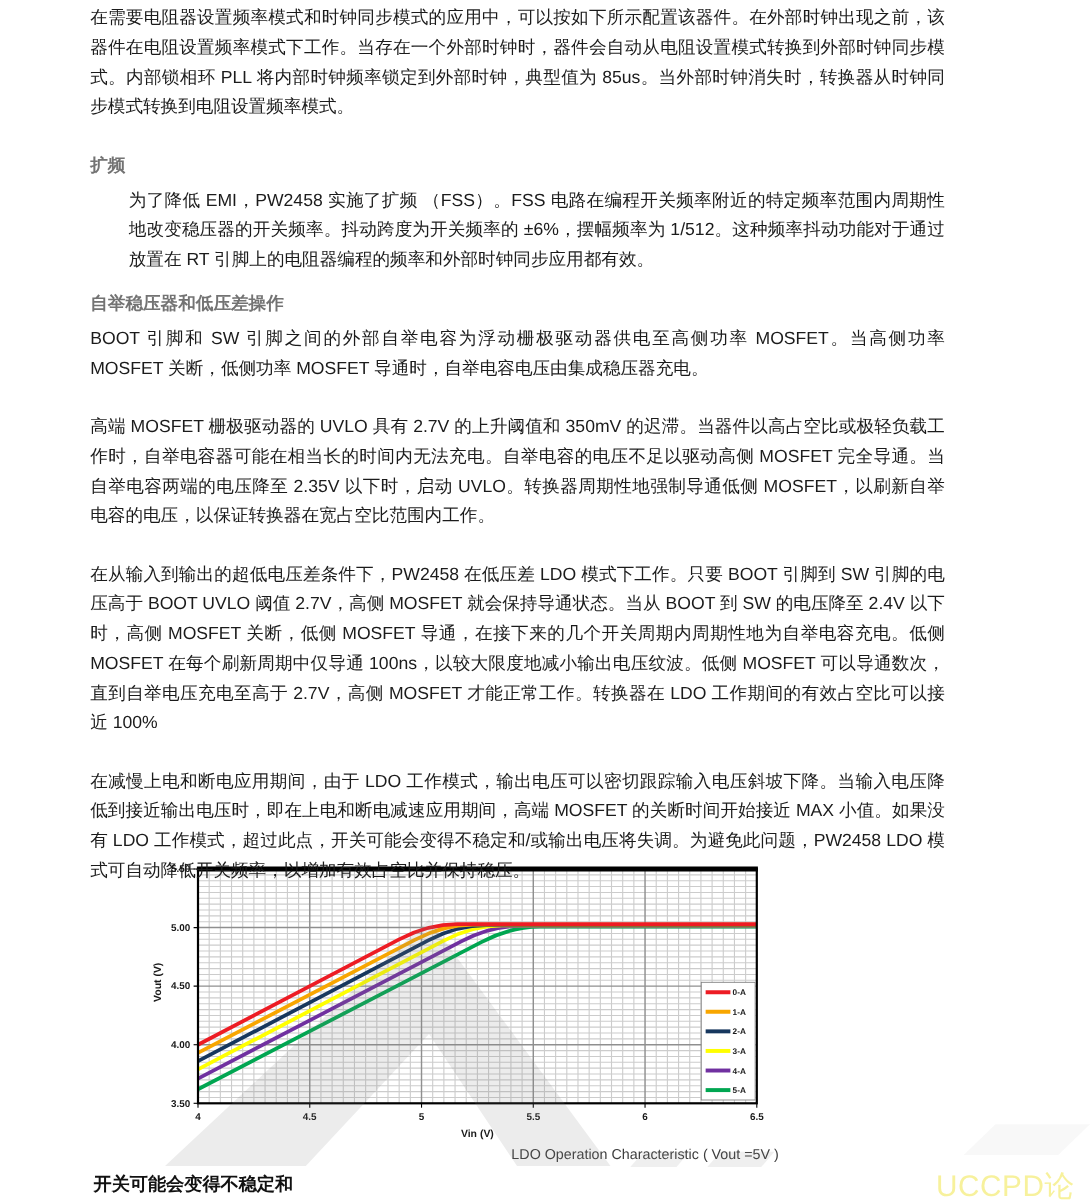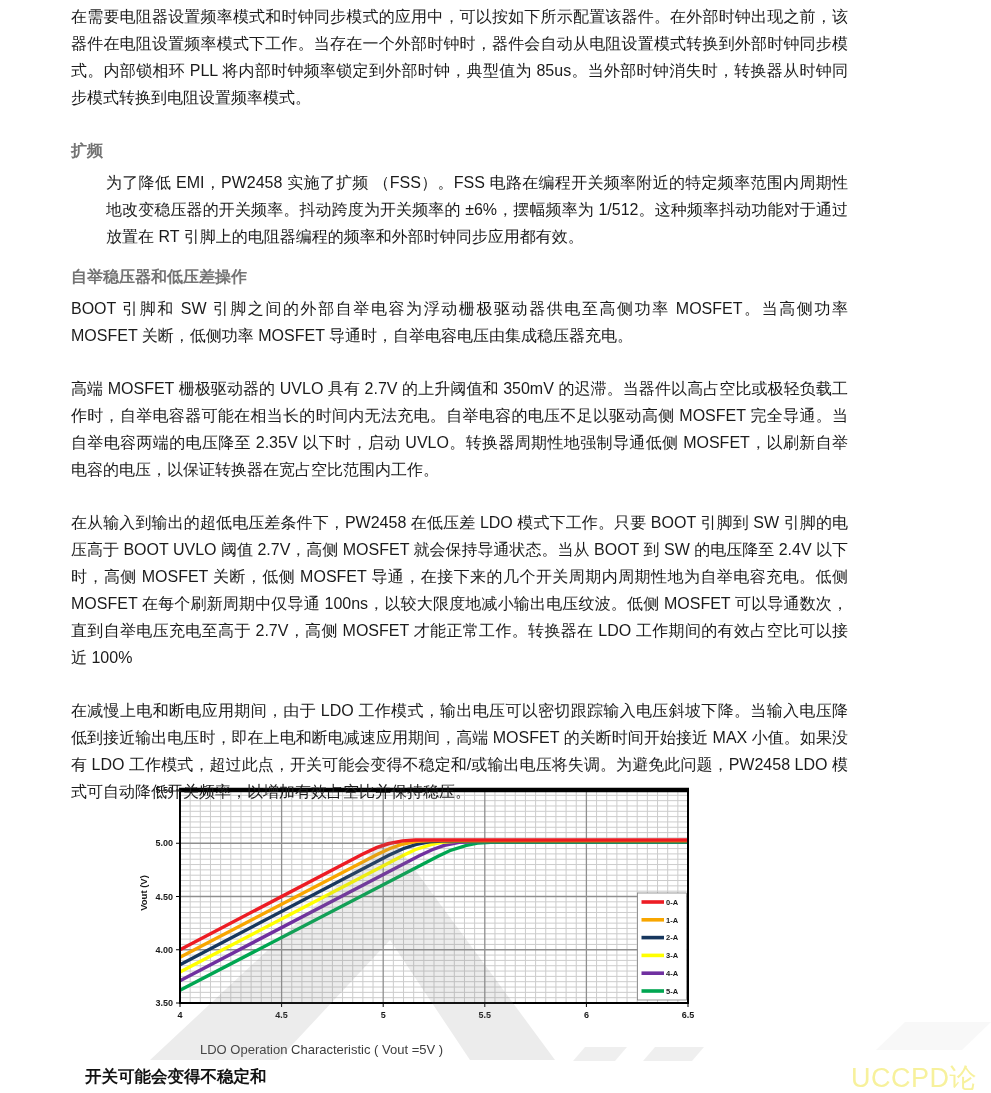--- a/index.html
+++ b/index.html
@@ -1,31 +1,31 @@
 <!DOCTYPE html>
 <html><head>
 <meta charset="utf-8">
 <style>
   html,body{margin:0;padding:0;background:#ffffff;}
   .page{position:relative;width:991px;height:1093px;background:#ffffff;overflow:hidden;
         font-family:"Liberation Sans",sans-serif;}
-  .content{position:absolute;left:71px;top:3px;width:777px;z-index:2;color:#1b1b1b;
+  .content{position:absolute;left:82px;top:3px;width:777px;z-index:2;color:#1b1b1b;
            font-size:16px;line-height:27px;text-align:justify;}
   .content p{margin:0 0 26px 0;}
   .content p.tight{margin-bottom:13px;margin-left:35px;}
   .content h3{font-size:16px;font-weight:bold;margin:0 0 5px 0;color:#737373;}
   .chart-wrap{position:absolute;left:130px;top:780px;width:575px;height:300px;z-index:1;}
   #chart-svg{position:absolute;left:0;top:0;}
   #chart-svg text{font-family:"Liberation Sans",sans-serif;font-weight:bold;fill:#1a1a1a;}
   .ylab{position:absolute;left:8px;top:178px;width:130px;text-align:center;
         font-size:9.5px;font-weight:bold;color:#1a1a1a;
         transform:rotate(-90deg);transform-origin:0 0;}
   .xlab{position:absolute;left:50px;top:246px;width:508px;text-align:center;
         font-size:9.5px;font-weight:bold;color:#1a1a1a;}
-  .cap{position:absolute;left:70px;top:262px;width:508px;text-align:left;
+  .cap{position:absolute;left:70px;top:262px;width:508px;text-align:right;
        font-size:13px;color:#3d3d3d;}
   .h-ocp{position:absolute;left:85px;top:1066px;margin:0;font-size:16.5px;font-weight:bold;
          color:#111;z-index:4;}
   .wm-text{position:absolute;left:851px;top:1060px;font-size:27px;z-index:3;
            letter-spacing:0.5px;}
   .wm-logo{position:absolute;left:0;top:0;z-index:3;pointer-events:none;}
 </style>
 </head>
 <body>
 
@@ -179,20 +179,21 @@
           <text x="536" y="160.4" font-size="7.5">2-A</text>
           <line x1="511.5" y1="175.4" x2="534" y2="175.4" stroke="#ffff00" stroke-width="3.6"></line>
           <text x="536" y="178.20000000000002" font-size="7.5">3-A</text>
           <line x1="511.5" y1="193.2" x2="534" y2="193.2" stroke="#7030a0" stroke-width="3.6"></line>
           <text x="536" y="196" font-size="7.5">4-A</text>
           <line x1="511.5" y1="211" x2="534" y2="211" stroke="#00a651" stroke-width="3.6"></line>
           <text x="536" y="213.8" font-size="7.5">5-A</text>
         </g>
       </svg>
     <div class="ylab">Vout (V)</div>
+    <div class="xlab">Vin (V)</div>
     <div class="cap">LDO Operation Characteristic ( Vout =5V )</div>
   </div>
 
   <h3 class="h-ocp">开关可能会变得不稳定和</h3>
 
   <div class="wm-text" style="color: rgb(247, 241, 156);">UCCPD论坛</div>
 
   <svg class="wm-logo" width="991" height="1093" viewBox="0 0 991 1093">
     <path fill="#808080" fill-opacity="0.15" fill-rule="evenodd" d="M390 836 L555 1060 L150 1060 Z M390 940 L470 1060 L278 1060 Z"></path>
     <path fill="#808080" fill-opacity="0.13" d="M585 1047 L627 1047 L615 1061 L573 1061 Z"></path>

